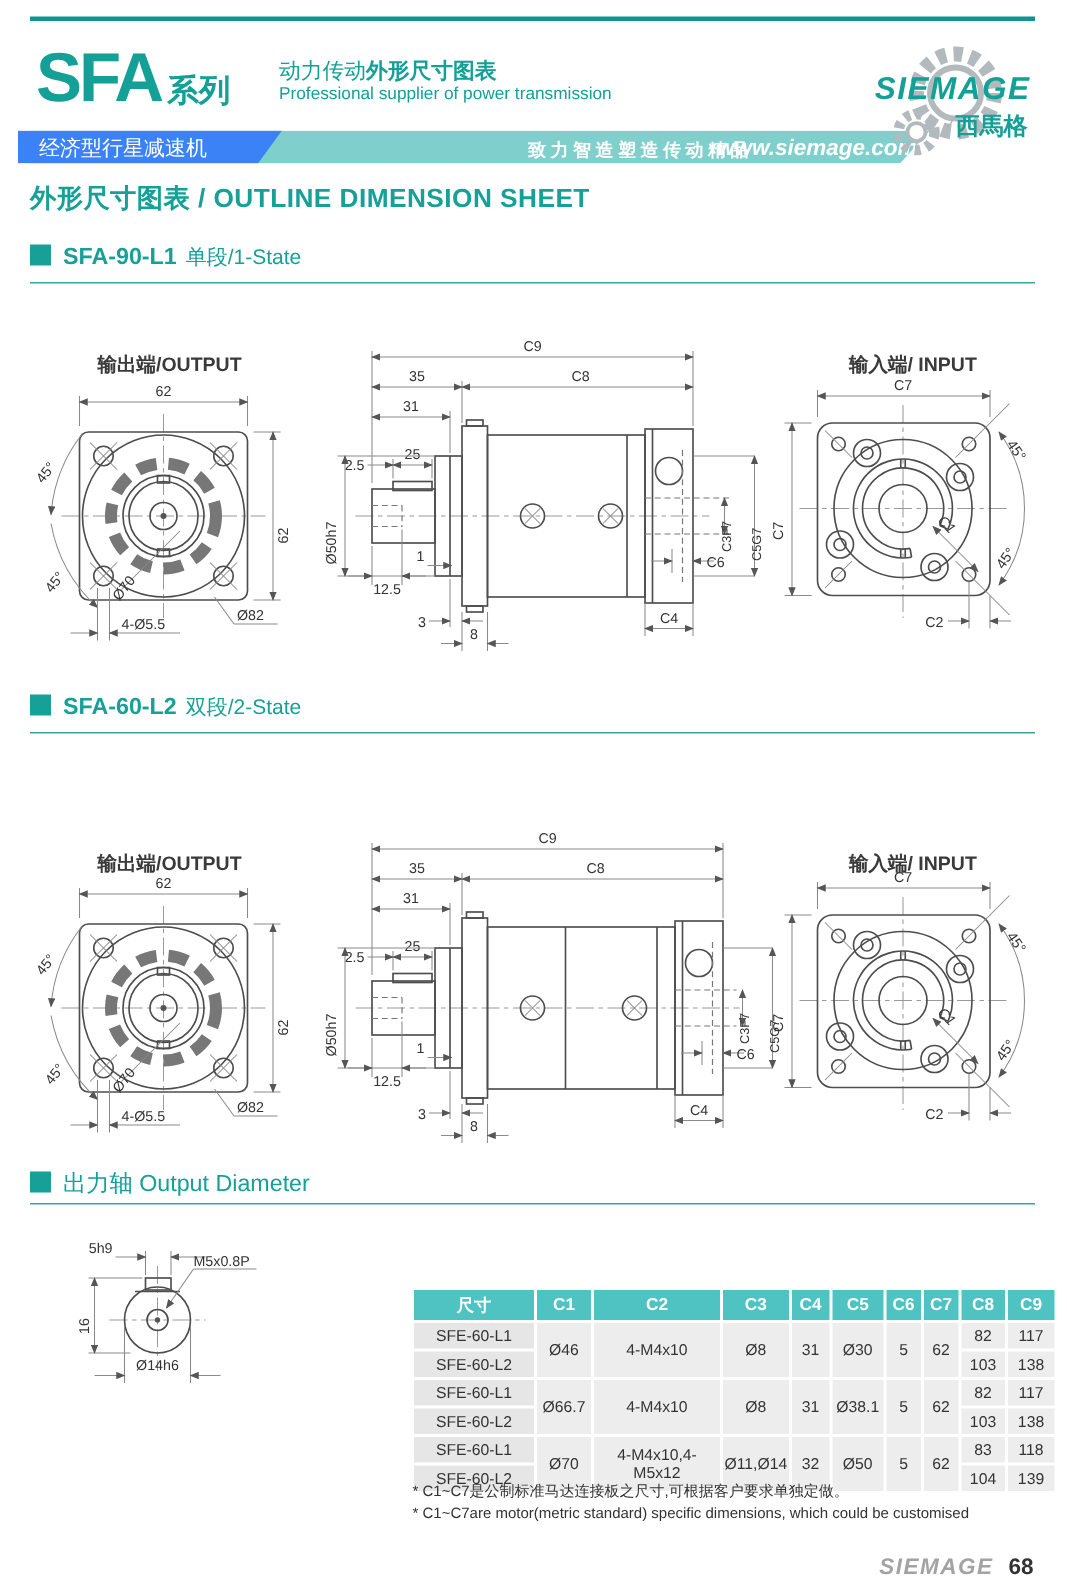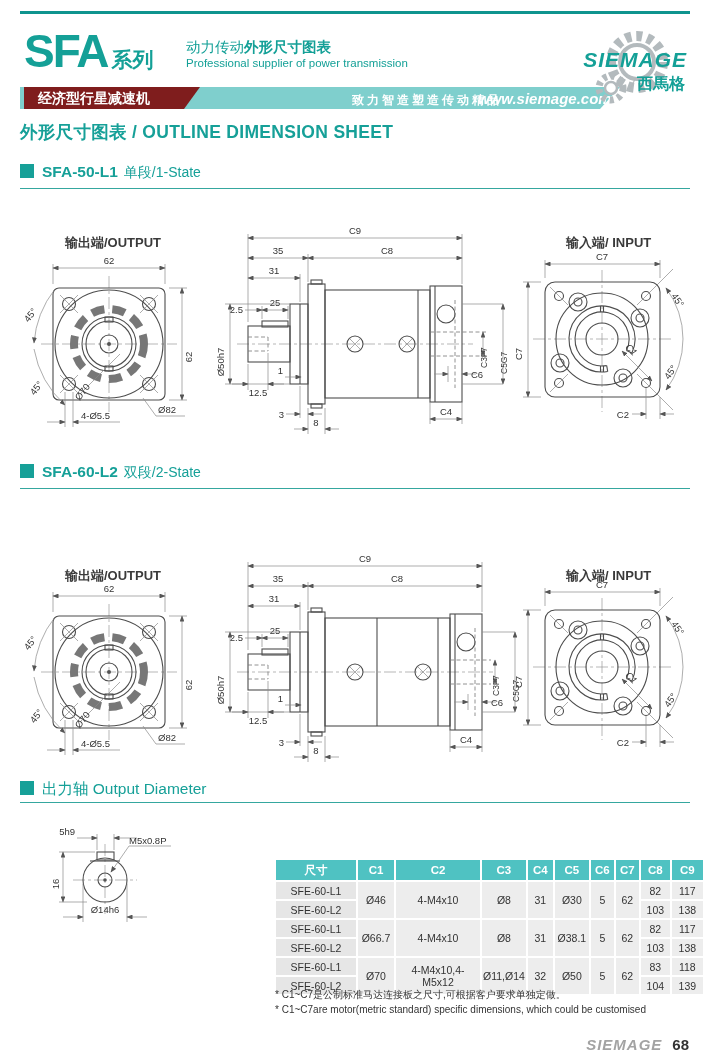--- a/index.html
+++ b/index.html
@@ -5,23 +5,23 @@
   html,body{margin:0;padding:0;background:#fff;}
   .page{position:relative;width:711px;height:1060px;background:#fff;overflow:hidden;
         font-family:"Liberation Sans",sans-serif;color:#333;}
   
   .top-rule{position:absolute;left:20px;top:11px;width:670px;height:3px;background:#0f948e;}
   .sfa-logo{position:absolute;left:24px;top:28px;font-weight:bold;font-size:46px;color:#14a097;
             letter-spacing:-2px;line-height:1;}
   .sfa-suffix{font-size:21px;font-weight:bold;letter-spacing:0;color:#14a097;margin-left:4px;}
   .hdr-strip{position:absolute;left:20px;top:87px;width:600px;height:22px;background:#7fcfcd;
              clip-path:polygon(0 0,100% 0,calc(100% - 20px) 100%,0 100%);}
-  .hdr-banner{position:absolute;left:24px;top:87px;width:176px;height:22px;background:#7f1d1d;
+  .hdr-banner{position:absolute;left:12px;top:87px;width:176px;height:22px;background:#3b82f6;
               clip-path:polygon(0 0,100% 0,calc(100% - 16px) 100%,0 100%);
-              color:#fff;font-size:14px;font-weight:bold;line-height:22px;padding-left:14px;box-sizing:border-box;}
+              color:#fff;font-size:14px;font-weight:normal;line-height:22px;padding-left:14px;box-sizing:border-box;}
   .hdr-slogan{position:absolute;left:352px;top:92px;color:#fff;font-size:12px;font-weight:bold;letter-spacing:3px;}
   .hdr-site{position:absolute;left:478px;top:90px;color:#fff;font-size:15px;font-weight:bold;font-style:italic;}
   .hdr-tagline-cn{position:absolute;left:186px;top:38px;font-size:14.5px;color:#14a097;}
   .hdr-tagline-cn b{font-weight:bold;}
   .hdr-tagline-en{position:absolute;left:186px;top:57px;font-size:11.5px;color:#14a097;}
   .brand-logo{position:absolute;right:14px;top:22px;width:132px;height:86px;}
   .brand-name{position:absolute;right:10px;top:26px;font-size:21px;font-weight:bold;font-style:italic;
               color:#14a097;letter-spacing:1px;}
   .brand-cn{position:absolute;right:12px;top:52px;font-size:16px;color:#14a097;
             font-family:"Liberation Serif",serif;font-weight:bold;}
@@ -74,21 +74,21 @@
       <circle cx="46" cy="66" r="12" fill="none" stroke="#b3babd" stroke-width="7" stroke-dasharray="4 4"></circle>
       <circle cx="46" cy="66" r="6" fill="#fff" stroke="#b3babd" stroke-width="2.5"></circle>
     </svg>
     <div class="brand-name">SIEMAGE</div>
     <div class="brand-cn"><span class="brand-slash">/</span><span>西馬格</span></div>
   </div>
 
   <div class="page-title">外形尺寸图表 / OUTLINE DIMENSION SHEET</div>
 
   <div class="sec-head" style="top:163px;">
-    <span class="sec-sq"></span><span class="sec-model">SFA-50-L1</span><span class="sec-stage">单段/1-State</span>
+    <span class="sec-sq"></span><span class="sec-model">SFA-90-L1</span><span class="sec-stage">单段/1-State</span>
   </div>
   <div class="sec-rule" style="top:188px;"></div>
   <div class="end-label" style="left:65px;top:203px;">输出端/OUTPUT</div>
   <div class="end-label" style="left:566px;top:203px;">输入端/ INPUT</div>
 
   <svg style="position:absolute;left:25px;top:222px;" width="665" height="235" viewBox="0 0 665 235">
     <defs>
         <marker id="a1" viewBox="0 0 10 8" refX="9" refY="4" markerWidth="9" markerHeight="7" orient="auto-start-reverse">
           <path d="M0 0 L10 4 L0 8 z" fill="#555"></path>
         </marker>

